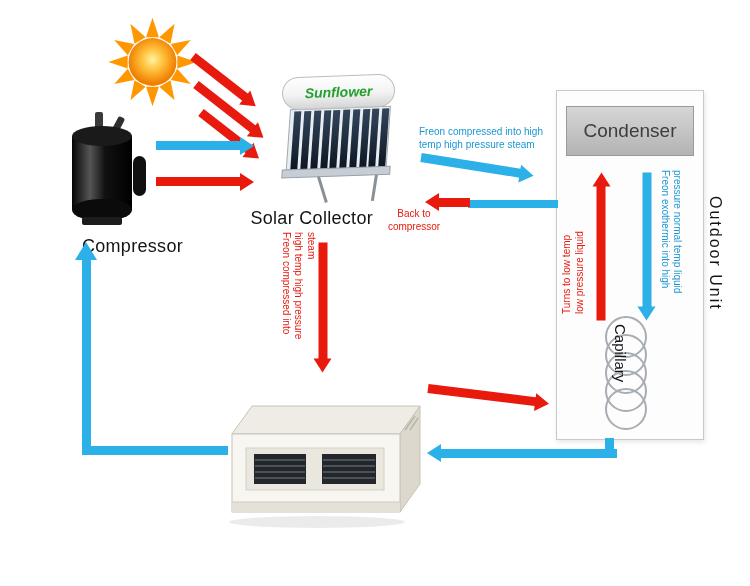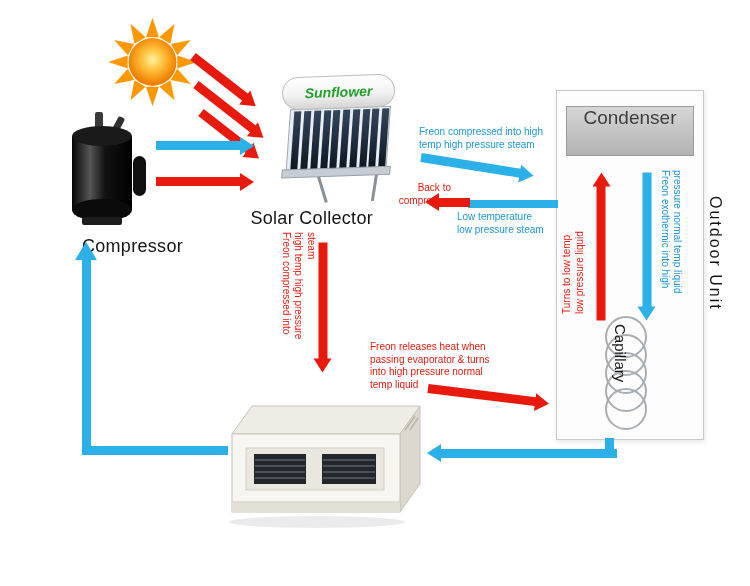--- a/index.html
+++ b/index.html
@@ -16,21 +16,21 @@
   .arrow{position:absolute;height:9px;transform-origin:left center}
   .arrow.red{--c:var(--red)}
   .arrow.blue{--c:var(--blue)}
   .arrow::before{content:"";position:absolute;left:0;top:0;bottom:0;right:12px;background:var(--c)}
   .arrow::after{content:"";position:absolute;right:0;top:50%;transform:translateY(-50%);width:0;height:0;
     border-left:14px solid var(--c);border-top:9px solid transparent;border-bottom:9px solid transparent}
   .seg{position:absolute;background:var(--blue)}
   .tri-up{position:absolute;width:0;height:0;border-bottom:18px solid var(--blue);
     border-left:11px solid transparent;border-right:11px solid transparent}
   .outdoor-box{position:absolute;background:#fdfdfd;border:1px solid #c9c9c9;box-shadow:1px 2px 5px rgba(0,0,0,.10)}
-  .condenser{position:absolute;display:flex;align-items:flex-start;justify-content:center;font-size:19px;color:#3d3d3d;
+  .condenser{position:absolute;display:flex;align-items:center;justify-content:center;font-size:19px;color:#3d3d3d;
     background:linear-gradient(180deg,#d6d6d6,#b3b3b3);border:1px solid #9b9b9b}
 </style>
 </head>
 <body>
 
 <div class="canvas">
 
   <div class="outdoor-box" style="left:556px;top:90px;width:148px;height:350px"></div>
   <div class="condenser" style="left:566px;top:106px;width:128px;height:50px">
     <span>Condenser</span>
@@ -122,24 +122,22 @@
     </g>
   </svg>
   <div class="node-label" style="left:203px;top:208px;width:170px">Solar Collector</div>
 
   <div class="ann blue" style="left:419px;top:126px;width:150px">Freon compressed into high
 temp high pressure steam</div>
   <div class="arrow blue" style="left:421px;top:153px;width:114px;transform:rotate(9deg)"></div>
 
   <div class="seg" style="left:468px;top:200px;width:90px;height:8px"></div>
   <div class="arrow red" style="left:470px;top:198px;width:45px;transform:rotate(180deg)"></div>
-  <div class="ann red" style="left:377px;top:182px;width:74px;text-align:right">Back to
+  <div class="ann red" style="left:377px;top:208px;width:74px;text-align:center">Back to
 compressor</div>
-  <div class="ann blue" style="left:457px;top:211px;width:115px">Low temperature
-low pressure steam</div>
 
   <div class="arrow red" style="left:601px;top:316px;width:148px;transform:rotate(-90deg)"></div>
   <div class="ann red vtext-up" style="left:561px;top:174px;height:140px">Turns to low temp
 low pressure liquid</div>
   <div class="arrow blue" style="left:647px;top:168px;width:148px;transform:rotate(90deg)"></div>
   <div class="ann blue vtext" style="left:658px;top:170px;height:150px">Freon exothermic into high
 pressure normal temp liquid</div>
 
   <svg class="abs" style="left:602px;top:316px" width="48" height="114" viewBox="0 0 48 114">
     <g fill="none" stroke="#a8adb3" stroke-width="2">
@@ -150,24 +148,20 @@
       <circle cx="24" cy="93" r="20"></circle>
     </g>
   </svg>
   <div class="vlabel" style="left:612px;top:324px;height:102px;font-size:15px">Capillary</div>
 
   <div class="ann red vtext" style="left:279px;top:232px;height:130px">Freon compressed into
 high temp high pressure
 steam</div>
   <div class="arrow red" style="left:323px;top:238px;width:130px;transform:rotate(90deg)"></div>
 
-  <div class="ann red" style="left:370px;top:341px;width:158px">Freon releases heat when
-passing evaporator &amp; turns
-into high pressure normal
-temp liquid</div>
   <div class="arrow red" style="left:428px;top:384px;width:122px;transform:rotate(7deg)"></div>
 
   <div class="seg" style="left:605px;top:438px;width:9px;height:16px"></div>
   <div class="arrow blue" style="left:617px;top:449px;width:190px;transform:rotate(180deg)"></div>
 
   <svg class="abs" style="left:222px;top:390px" width="205" height="142" viewBox="0 0 205 142">
     <ellipse cx="95" cy="132" rx="88" ry="6" fill="#000000" opacity="0.08"></ellipse>
     <polygon points="10,44 178,44 198,16 30,16" fill="#efece5" stroke="#c7c3b9"></polygon>
     <polygon points="178,44 198,16 198,94 178,122" fill="#dcd8cd" stroke="#c7c3b9"></polygon>
     <rect x="10" y="44" width="168" height="78" fill="#f8f6f1" stroke="#c7c3b9"></rect>

